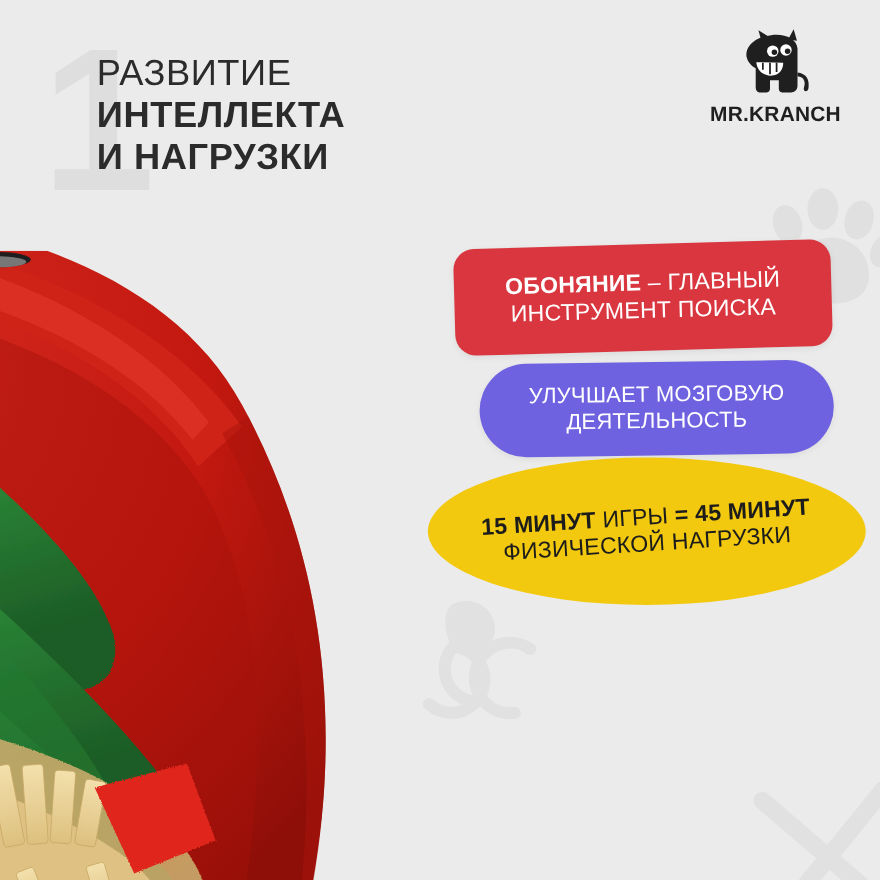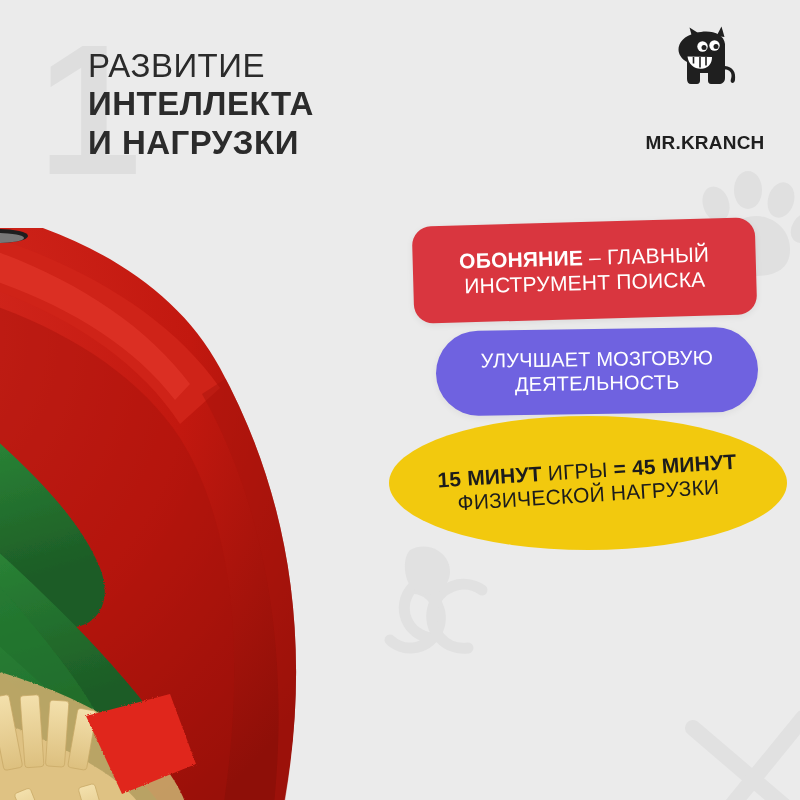--- a/index.html
+++ b/index.html
@@ -65,21 +65,20 @@
 
   
   .logo {
     position:absolute;
     right:36px; top:26px;
     width:118px;
     z-index:4;
     display:flex;
     flex-direction:column;
     align-items:center;
-    gap:38px;
   }
   .logo-mark { width:72px; height:62px; display:block; }
   .logo-text {
     margin-top:6px;
     font-size:19px;
     font-weight:700;
     letter-spacing:0.2px;
     color:#1f1f1f;
     white-space:nowrap;
     font-family:"Liberation Sans", sans-serif;

